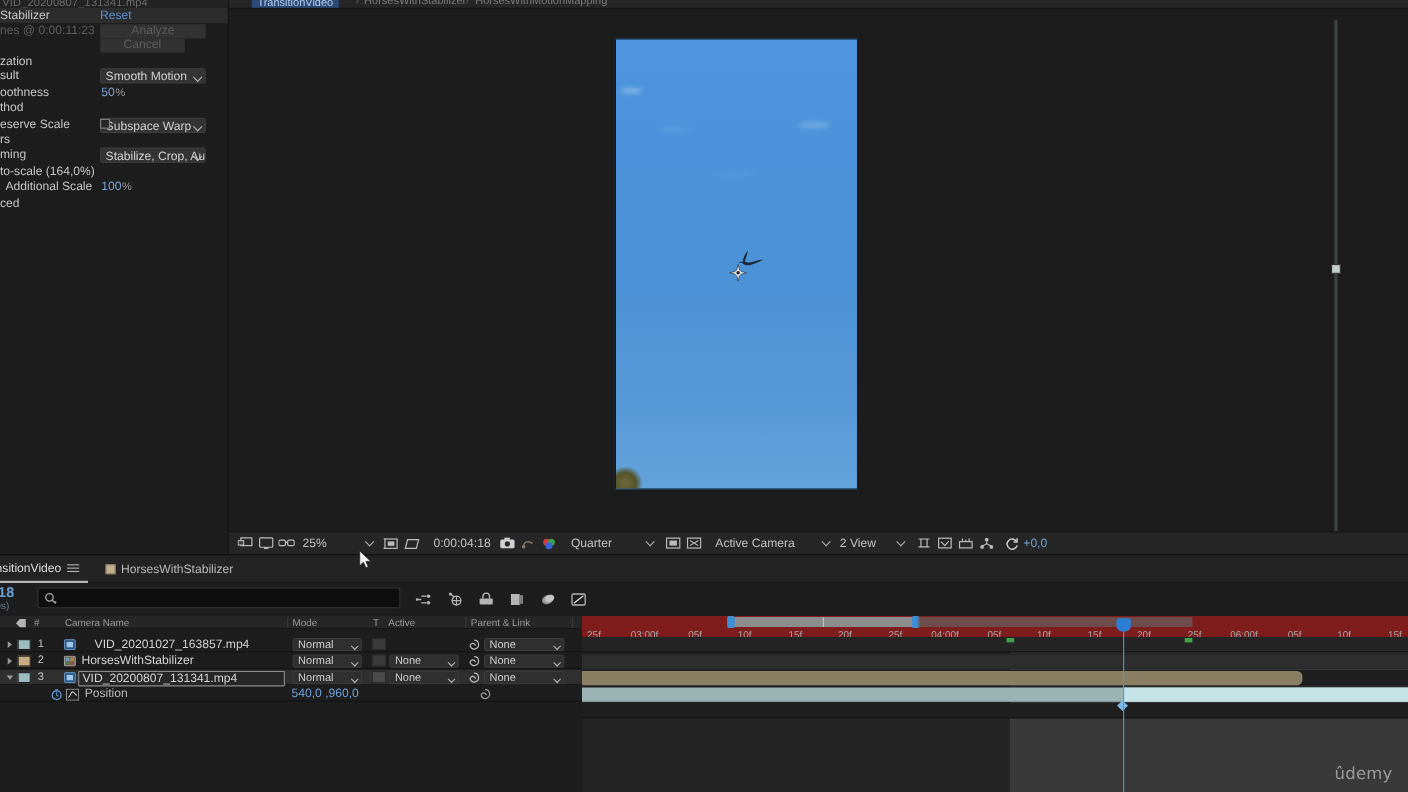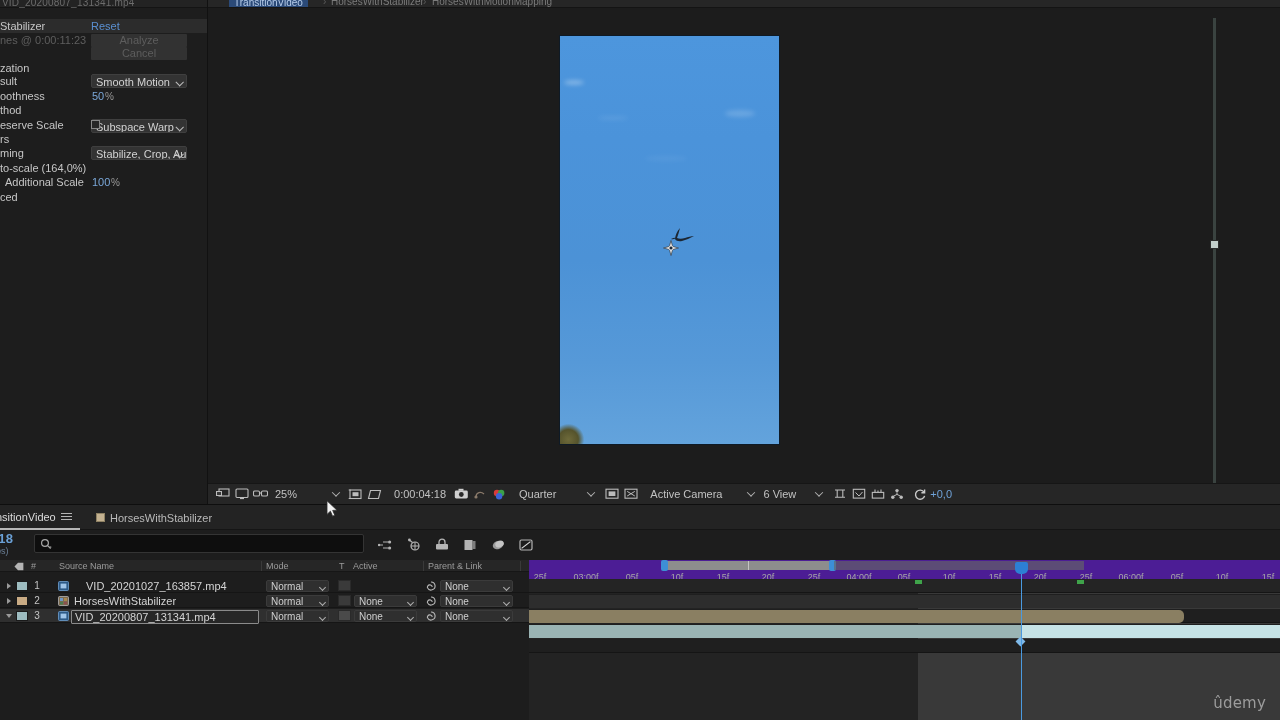--- a/index.html
+++ b/index.html
@@ -22,21 +22,21 @@
   .fx-topstrip {
     position:absolute; left:0; top:0; width:208px; height:8px;
     background:#232323; border-bottom:1px solid #141414;
   }
   .fx-topstrip .tt {
     position:absolute; left:2px; top:-3px; font-size:10px; color:#6c6c6c;
     white-space:nowrap; letter-spacing:.2px;
   }
   .fx-row {
     position: absolute; left: 0; width: 208px; height: 14px;
-    display: flex; align-items: center; margin-top: 12px;
+    display: flex; align-items: center;
   }
   .fx-row.hdr { background: #2c2c2c; }
   .fx-label {
     position:absolute; left:0; top:0; height:14px; line-height:14px;
     font-size:11px; color:#c6c6c6; white-space:nowrap;
   }
   .fx-blue { color:#7aa7d8; font-size:11px; }
   .fx-link { color:#5a8fd0; font-size:11px; }
   .fx-dim { color:#5e5e5e; }
   .fx-btn {
@@ -220,21 +220,21 @@
   .tswatch { position:absolute; width:13px; height:11px; background:#3a3a3a; border:1px solid #2a2a2a; }
   .parent-ic { position:absolute; width:12px; height:12px; }
 
   
   #tl-graph {
     position:absolute; left:529px; top:55px; width:751px; height:161px;
     background:#232323; overflow:hidden;
   }
   #tl-ruler {
     position:absolute; left:0; top:0; width:751px; height:27px;
-    background:#4c1d95; border-bottom:1px solid #0d0d0d;
+    background:#7f1d1d; border-bottom:1px solid #0d0d0d;
   }
   .rk-label {
     position:absolute; top:12px; font-size:9px; color:#a6a6a6; white-space:nowrap;
     transform:translateX(-50%);
   }
   .rk-tick { position:absolute; top:22px; width:1px; height:5px; background:#767676; }
   #tl-workbar {
     position:absolute; top:1px; height:9px; background:#8d8d8d; border-radius:1px;
   }
   #tl-workbar .cap {
@@ -281,21 +281,21 @@
     <div class="fx-row hdr" style="top:7px;">
       <span class="fx-label" style="left:0px;">Stabilizer</span>
       <span class="fx-link" style="position:absolute;left:91px;">Reset</span>
     </div>
 
     <div class="fx-row" style="top:21px;">
       <span class="fx-label fx-dim" style="left:0px;">nes @ 0:00:11:23</span>
       <span class="fx-btn" style="left:91px;top:1px;width:96px;">Analyze</span>
     </div>
     <div class="fx-row" style="top:35px;">
-      <span class="fx-btn" style="left:91px;top:0px;width:96px;">Cancel</span>
+      <span class="fx-btn" style="left:91px;top:0px;width:77px;">Cancel</span>
     </div>
 
     <div class="fx-row" style="top:49px;">
       <span class="fx-label" style="left:0px;">zation</span>
     </div>
 
     <div class="fx-row" style="top:62px;">
       <span class="fx-label" style="left:0px;">sult</span>
       <span class="fx-select" style="left:91px;top:0px;width:96px;">Smooth Motion</span>
     </div>
@@ -464,21 +464,21 @@
 
       <span class="tb-sep"></span>
       <div class="tb-drop">
         <span class="tb-text">Active Camera</span>
         <span style="display:inline-block;width:20px;"></span>
         <span class="tb-caret"></span>
       </div>
 
       <span class="tb-sep" style="width:5px;"></span>
       <div class="tb-drop">
-        <span class="tb-text">6 View</span>
+        <span class="tb-text">2 View</span>
         <span style="display:inline-block;width:14px;"></span>
         <span class="tb-caret"></span>
       </div>
 
       <span class="tb-icon" style="margin-left:5px;">
         <svg width="14" height="12" viewBox="0 0 14 12">
             <path d="M2 2 H12 M2 9.2 H12 M4.2 2 V9.2 M9.8 2 V9.2" stroke="#bcbcbc" stroke-width="1.1"></path>
           </svg>
       </span>
       <span class="tb-icon">
@@ -588,21 +588,21 @@
       </div>
     </div>
 
     <div id="tl-colhdr">
       <span style="position:absolute;left:14px;top:2px;">
         <svg width="10" height="9" viewBox="0 0 10 9">
             <path d="M0.5 4.5 L4 0.8 L9.4 0.8 L9.4 8.2 L4 8.2 Z" fill="#b5b5b5"></path>
           </svg>
       </span>
       <span class="ch" style="left:31px;">#</span>
-      <span class="ch" style="left:59px;">Source Name</span>
+      <span class="ch" style="left:59px;">Camera Name</span>
       <span class="chdiv" style="left:261px;"></span>
       <span class="ch" style="left:266px;">Mode</span>
       <span class="ch" style="left:339px;">T</span>
       <span class="ch" style="left:353px;">Active</span>
       <span class="chdiv" style="left:423px;"></span>
       <span class="ch" style="left:428px;">Parent &amp; Link</span>
       <span class="chdiv" style="left:520px;"></span>
     </div>
 
     <div class="tl-row" style="top:74px;">
@@ -672,20 +672,42 @@
       <span class="tswatch" style="left:338px;top:1px;background:#4a4a4a;"></span>
       <span class="mode-sel" style="left:354px;top:1px;width:63px;">None</span>
       <span class="parent-ic" style="left:425px;top:1px;">
         <svg width="12" height="12" viewBox="0 0 12 12">
             <path d="M6 2 A4 4 0 1 1 2.4 7.6 A2.4 2.4 0 1 1 7.2 7" fill="none" stroke="#b9b9b9" stroke-width="1.1"></path>
           </svg>
       </span>
       <span class="mode-sel" style="left:440px;top:1px;width:73px;">None</span>
     </div>
 
+    <div class="tl-row" style="top:119px;">
+      <span style="position:absolute;left:46px;top:2px;">
+        <svg width="11" height="11" viewBox="0 0 11 11">
+            <circle cx="5.5" cy="6" r="4" fill="none" stroke="#5f9ad6" stroke-width="1.2"></circle>
+            <path d="M5.5 3.4 V6 L7.2 7" stroke="#5f9ad6" stroke-width="1"></path>
+            <path d="M4.2 1.2 H6.8" stroke="#5f9ad6" stroke-width="1.2"></path>
+          </svg>
+      </span>
+      <span style="position:absolute;left:60px;top:2px;">
+        <svg width="12" height="11" viewBox="0 0 12 11">
+            <rect x="0.5" y="0.5" width="11" height="10" fill="none" stroke="#9a9a9a" stroke-width="0.9"></rect>
+            <path d="M2 8 C4 8, 4 3, 6 3 C8 3, 8 6, 10 6" fill="none" stroke="#d2d2d2" stroke-width="1"></path>
+          </svg>
+      </span>
+      <span style="position:absolute;left:77px;color:#b7b7b7;font-size:11px;">Position</span>
+      <span style="position:absolute;left:265px;color:#6fa4dd;font-size:11px;">540,0 ,960,0</span>
+      <span class="parent-ic" style="left:435px;top:1px;">
+        <svg width="12" height="12" viewBox="0 0 12 12">
+            <path d="M6 2 A4 4 0 1 1 2.4 7.6 A2.4 2.4 0 1 1 7.2 7" fill="none" stroke="#9e9e9e" stroke-width="1.1"></path>
+          </svg>
+      </span>
+    </div>
 
     <div id="tl-graph">
 
       <div id="tl-shaded" style="left:389px;width:362px;"></div>
 
       <div id="tl-ruler">
         <div id="tl-workbar" style="left:134px;width:171px;">
           <div class="cap" style="left:-2px;"></div>
           <div class="mid" style="left:85px;"></div>
           <div class="cap" style="right:-2px;"></div>

